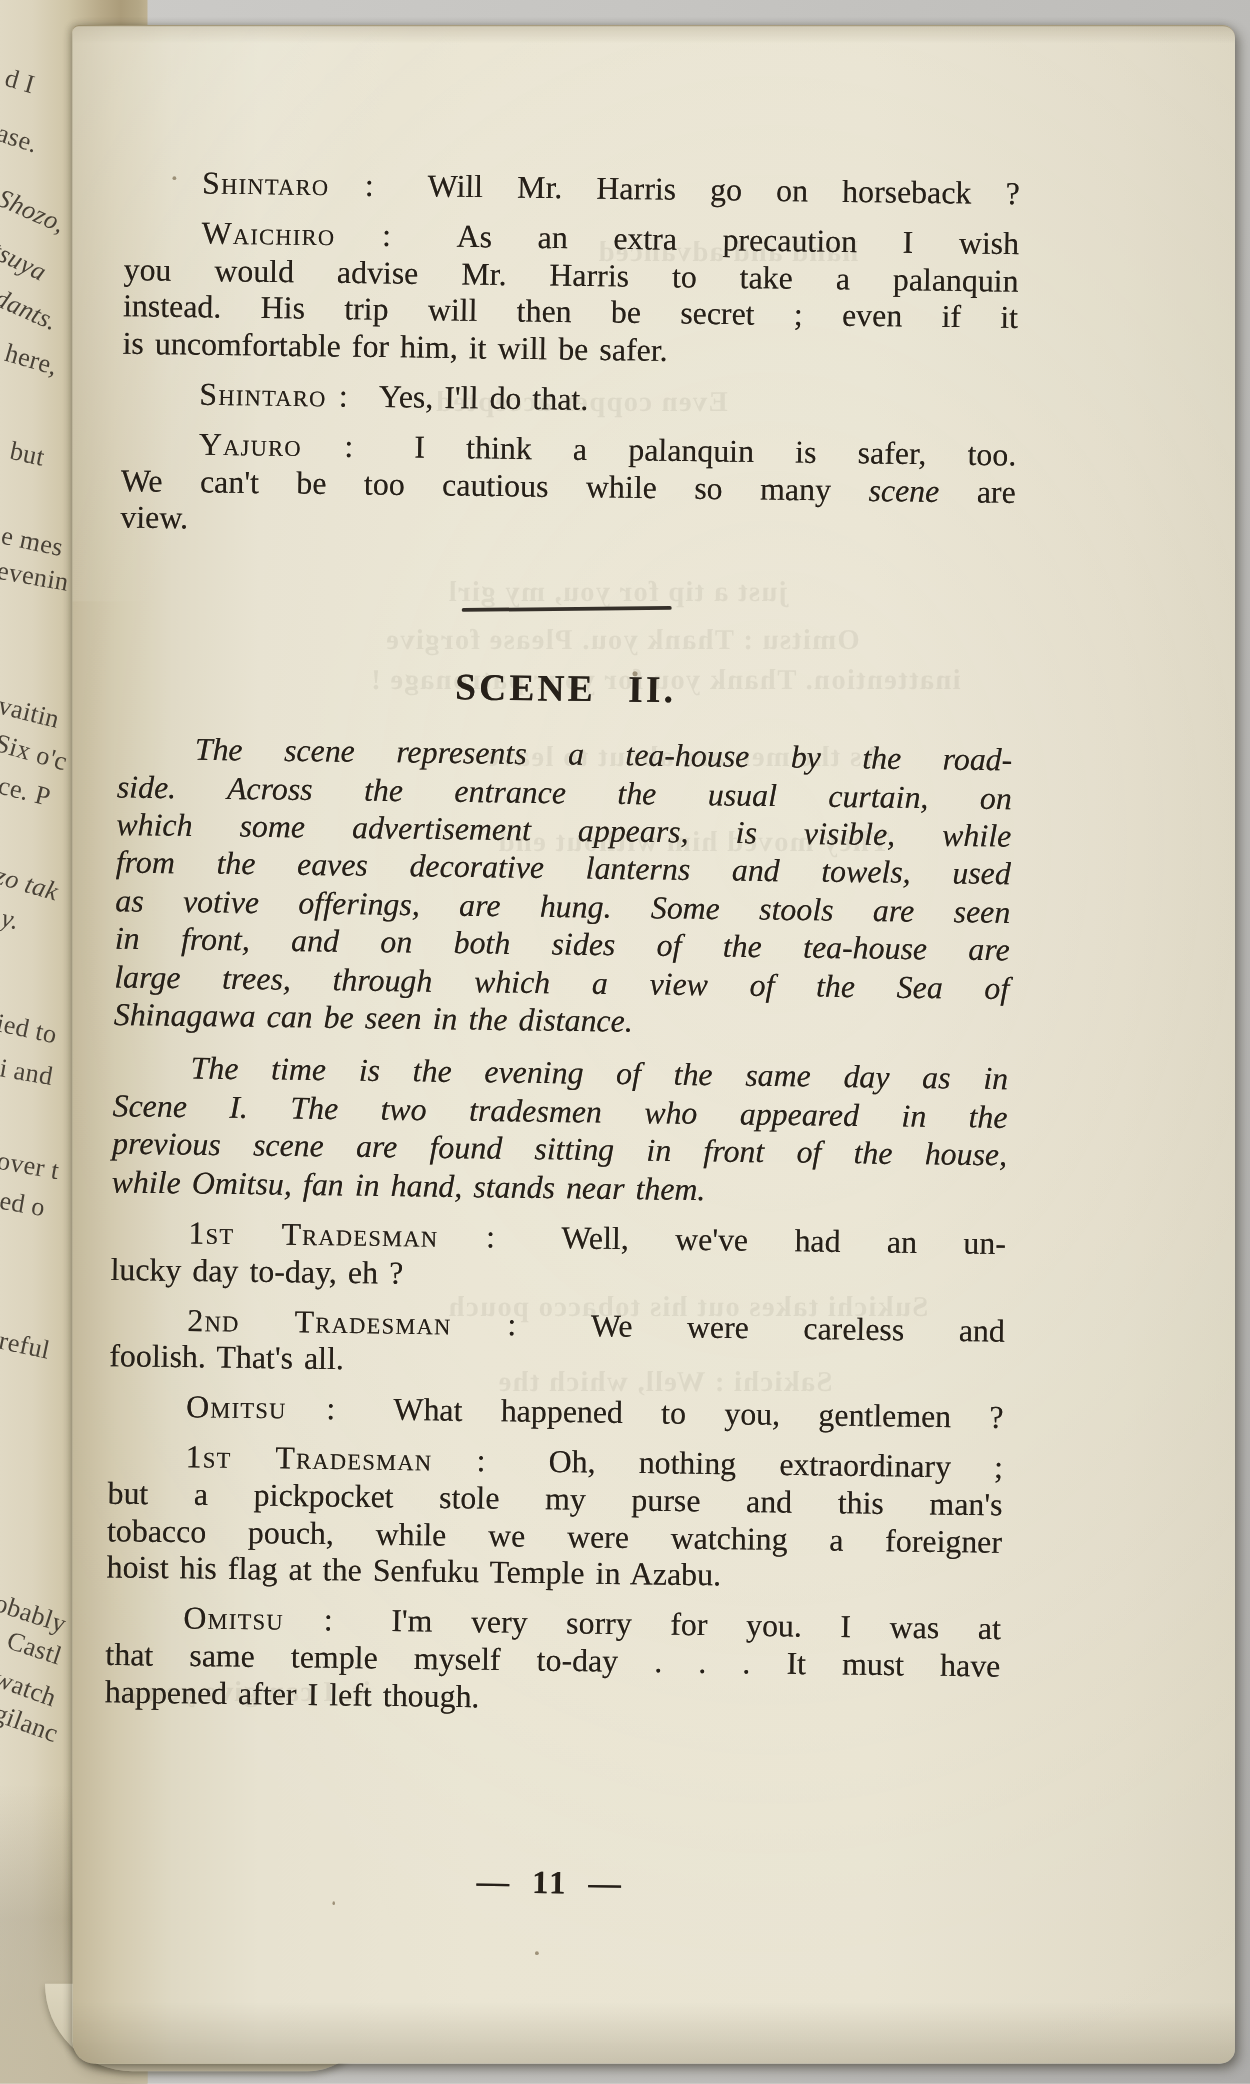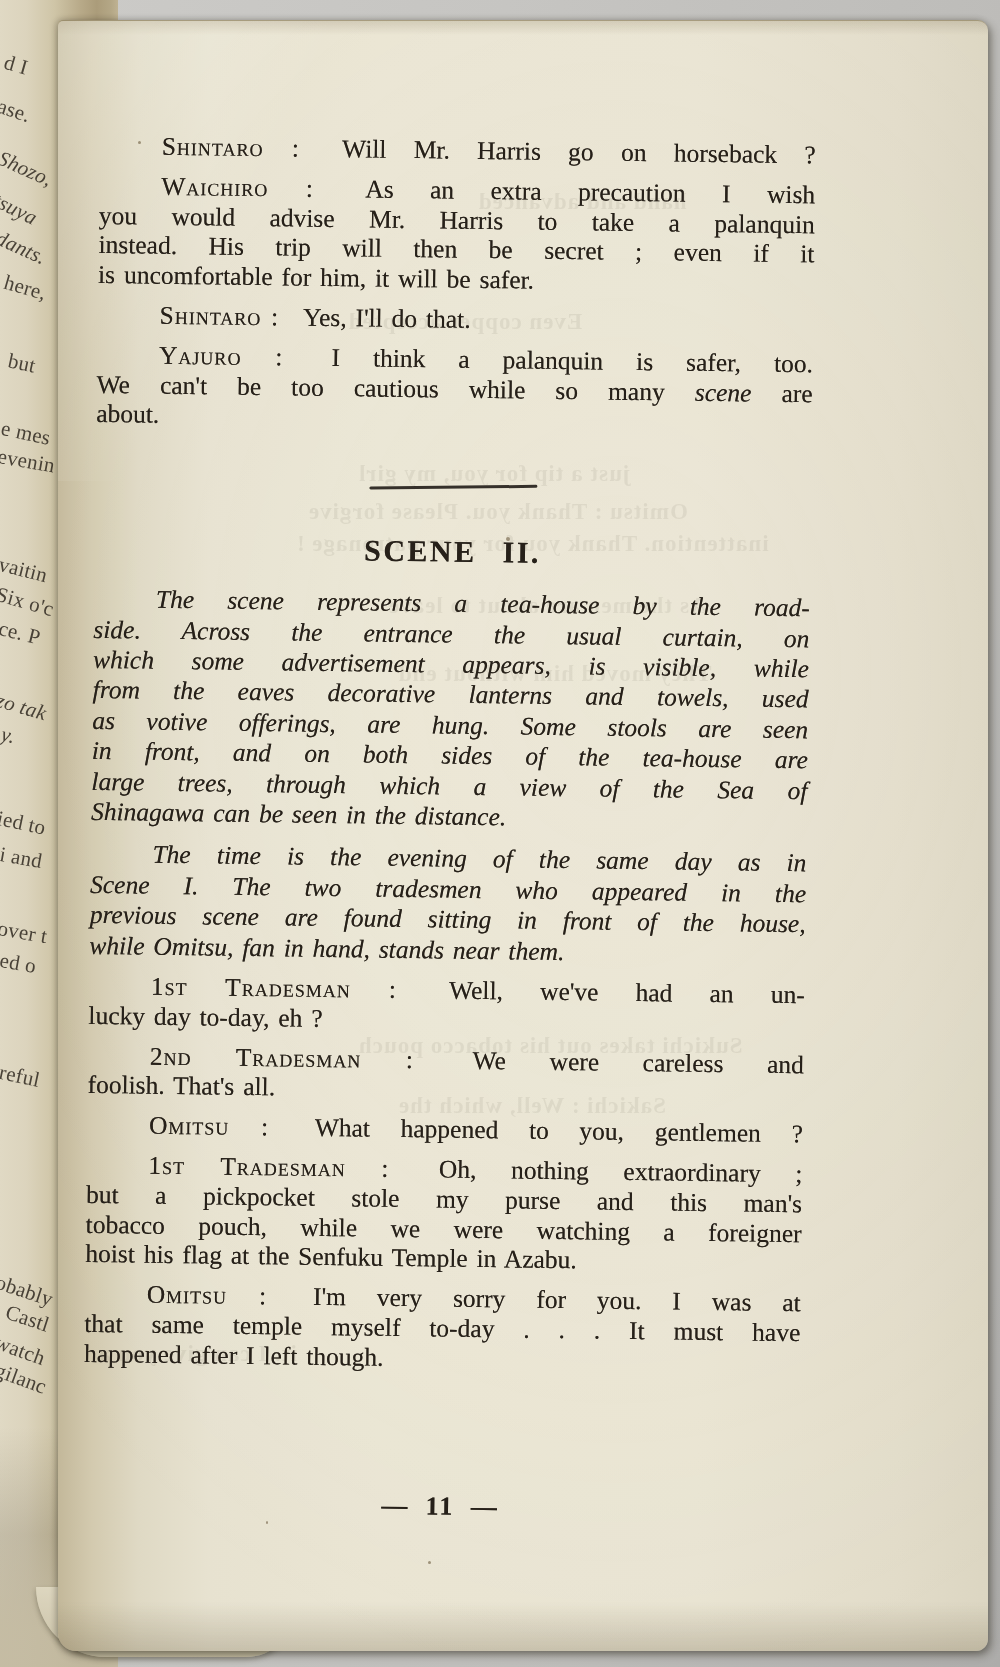--- a/index.html
+++ b/index.html
@@ -144,21 +144,21 @@
           <div class="line"><span class="seg">you would advise Mr. Harris to take a palanquin</span></div>
           <div class="line"><span class="seg">instead.  His trip will then be secret ; even if it</span></div>
           <div class="line last"><span class="seg">is uncomfortable for him, it will be safer.</span></div>
         </div>
         <div class="para dialogue">
           <div class="line first last"><span class="sc">Shintaro : </span><span class="seg">Yes, I'll do that.</span></div>
         </div>
         <div class="para dialogue">
           <div class="line first"><span class="sc">Yajuro : </span><span class="seg">I think a palanquin is safer, too.</span></div>
           <div class="line"><span class="seg">We can't be too cautious while so many </span><span class="it">scene</span><span class="seg"> are</span></div>
-          <div class="line last"><span class="seg">about.</span></div>
+          <div class="line last"><span class="seg">view.</span></div>
         </div>
         <div class="rule"></div>
         <div class="heading">SCENE II.</div>
         <div class="para stage">
           <div class="line first"><span class="seg">The scene represents a tea-house by the road-</span></div>
           <div class="line"><span class="seg">side.  Across the entrance the usual curtain, on</span></div>
           <div class="line"><span class="seg">which some advertisement appears, is visible, while</span></div>
           <div class="line"><span class="seg">from the eaves decorative lanterns and towels, used</span></div>
           <div class="line"><span class="seg">as votive offerings, are hung.  Some stools are seen</span></div>
           <div class="line"><span class="seg">in front, and on both sides of the tea-house are</span></div>

